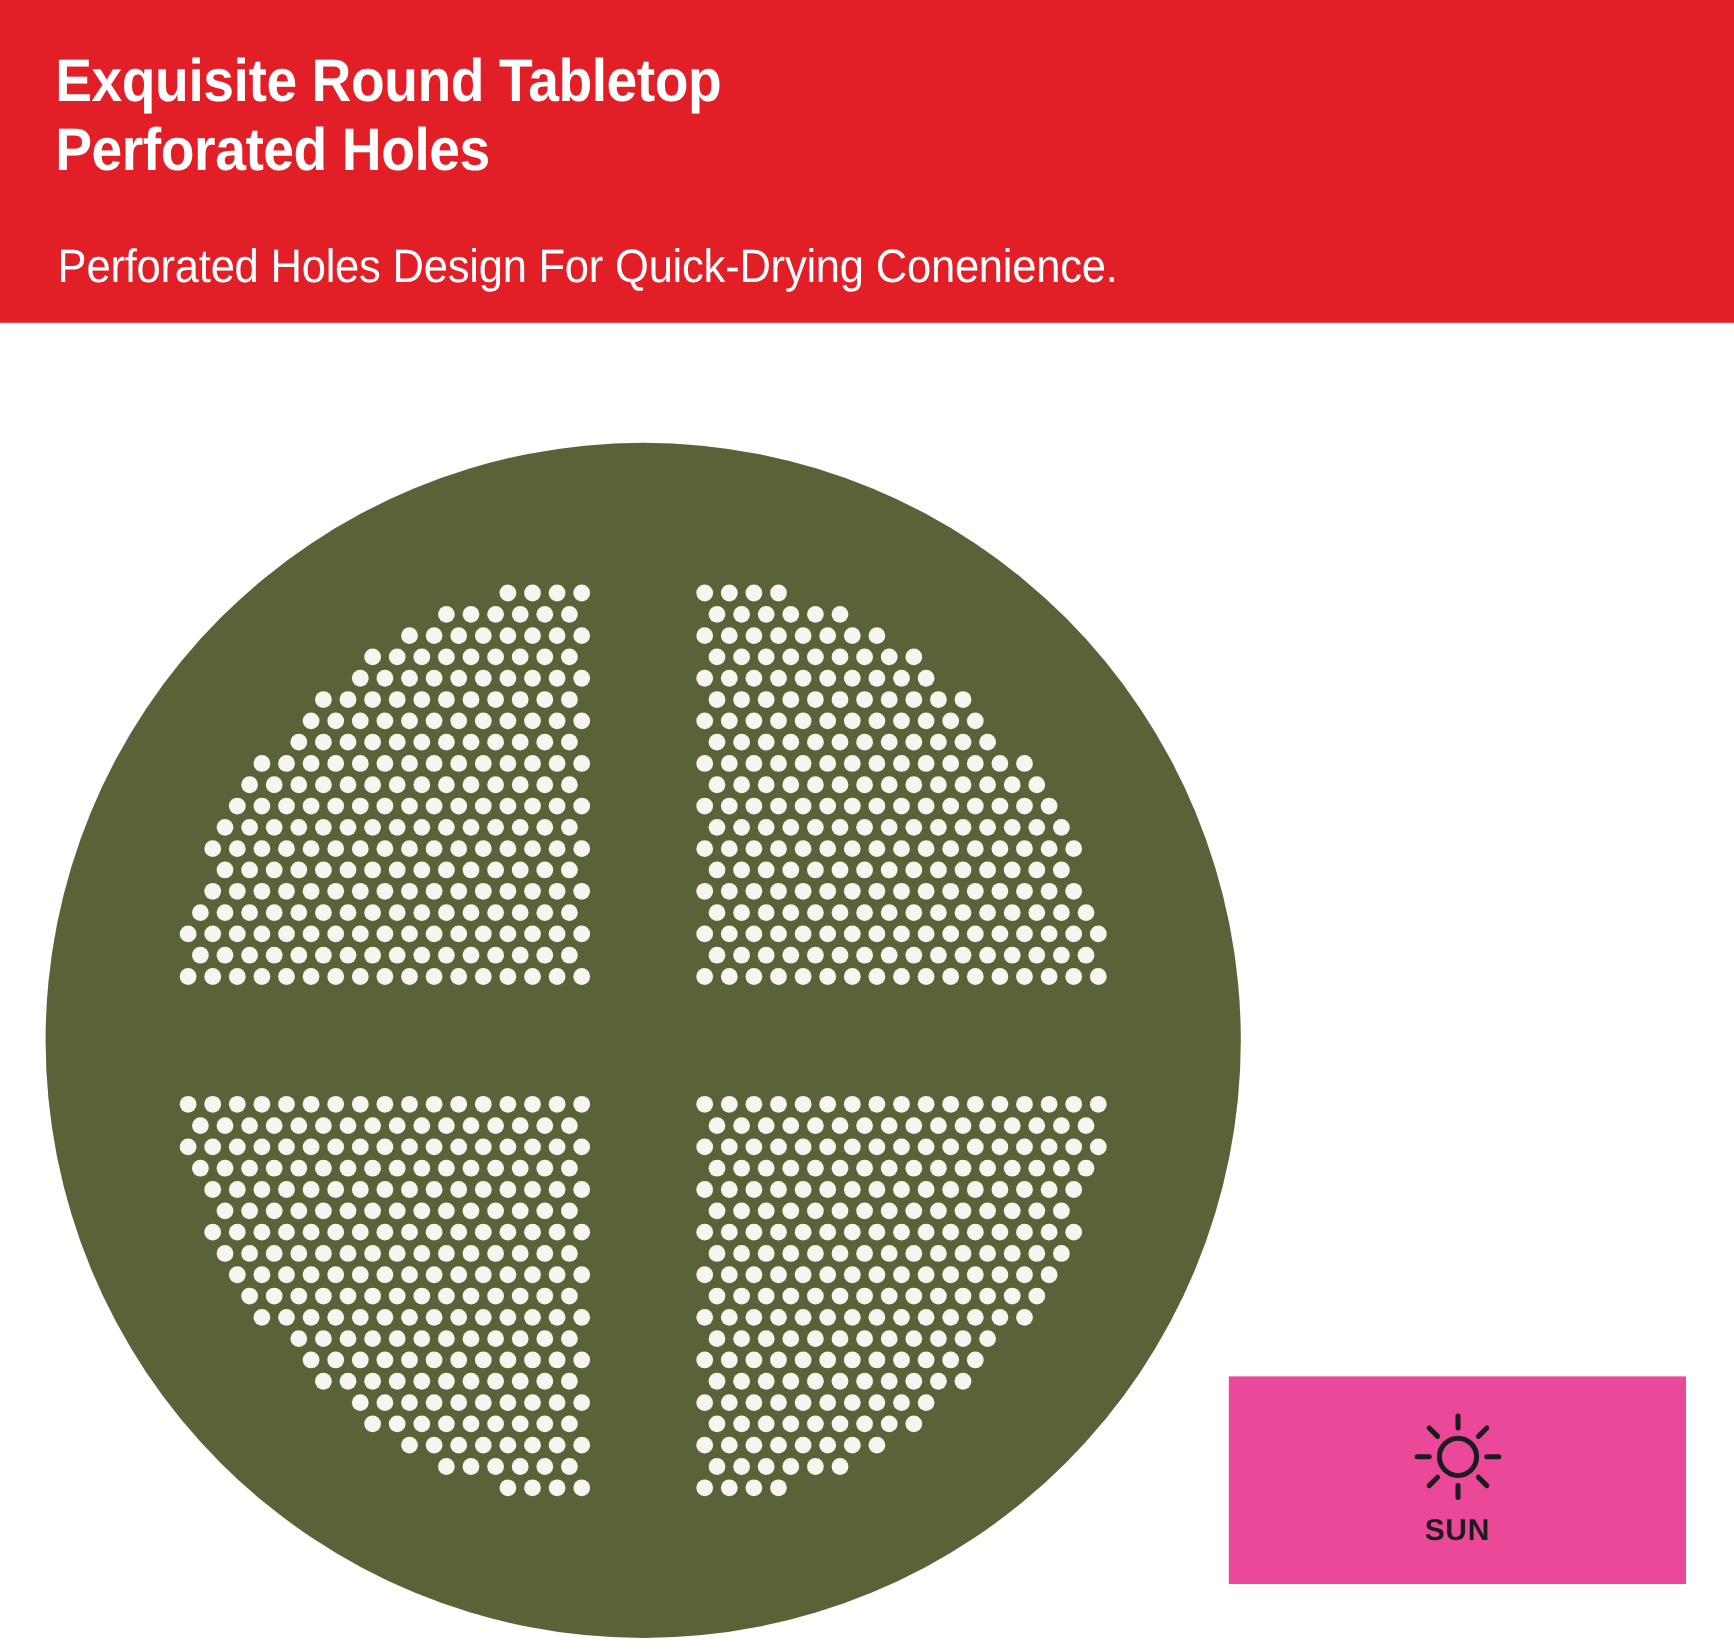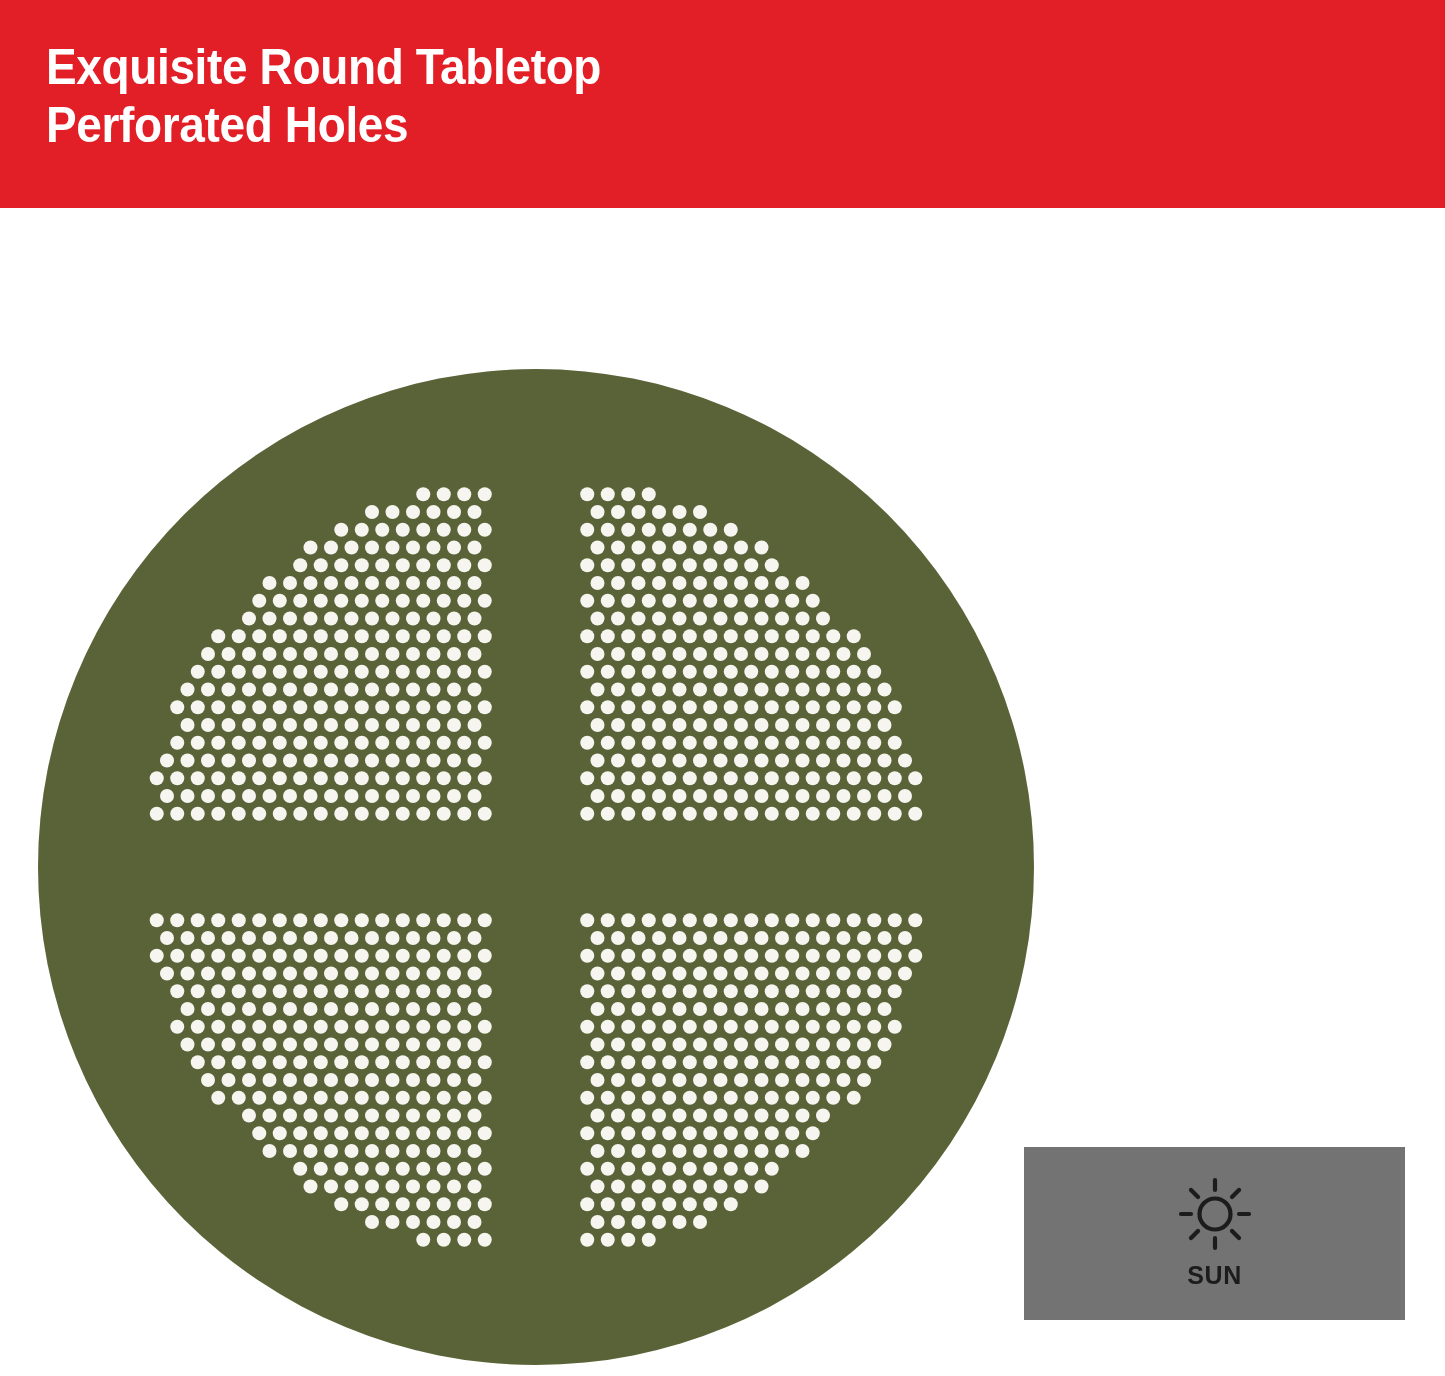--- a/index.html
+++ b/index.html
@@ -14,21 +14,21 @@
     overflow: hidden;
     position: relative;
   }
 
   
   #header-banner {
     position: absolute;
     left: 0;
     top: 0;
     width: 1445px;
-    height: 208px;
+    height: 269px;
     background: #e21f26;
     box-sizing: border-box;
     padding-left: 36px;
   }
   #header-title {
     position: absolute;
     left: 46px;
     top: 38px;
     width: 1000px;
     color: #ffffff;
@@ -72,21 +72,21 @@
     display: block;
   }
 
   
   #weather-badge-panel {
     position: absolute;
     left: 1024px;
     top: 1147px;
     width: 381px;
     height: 173px;
-    background: #737373;
+    background: #ec4899;
     display: flex;
     align-items: center;
     justify-content: center;
     gap: 58px;
     box-sizing: border-box;
   }
   .badge-item {
     display: flex;
     flex-direction: column;
     align-items: center;

